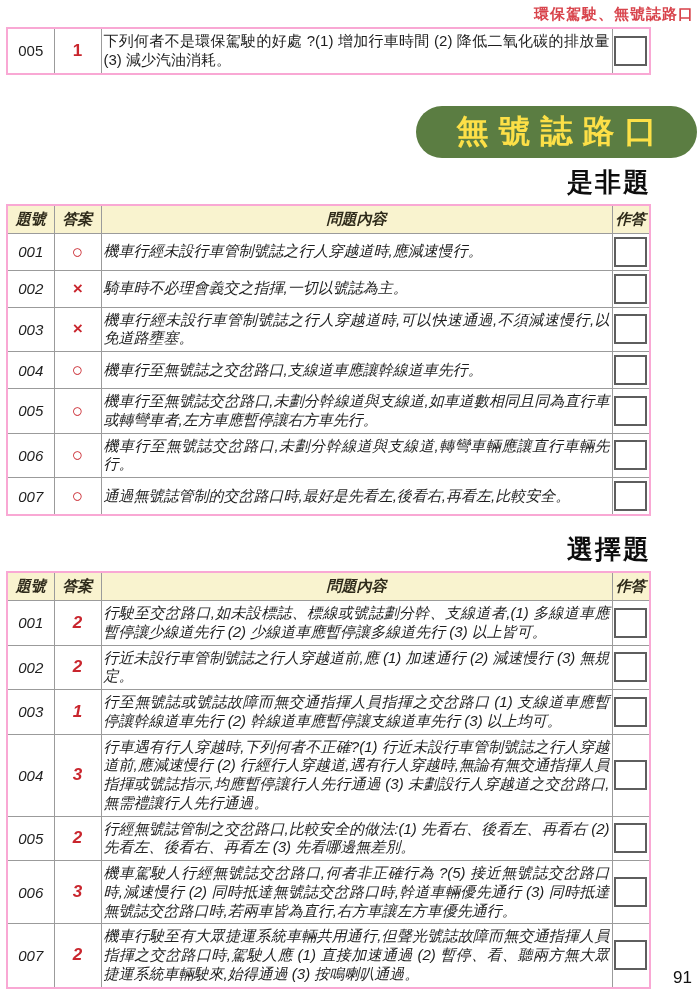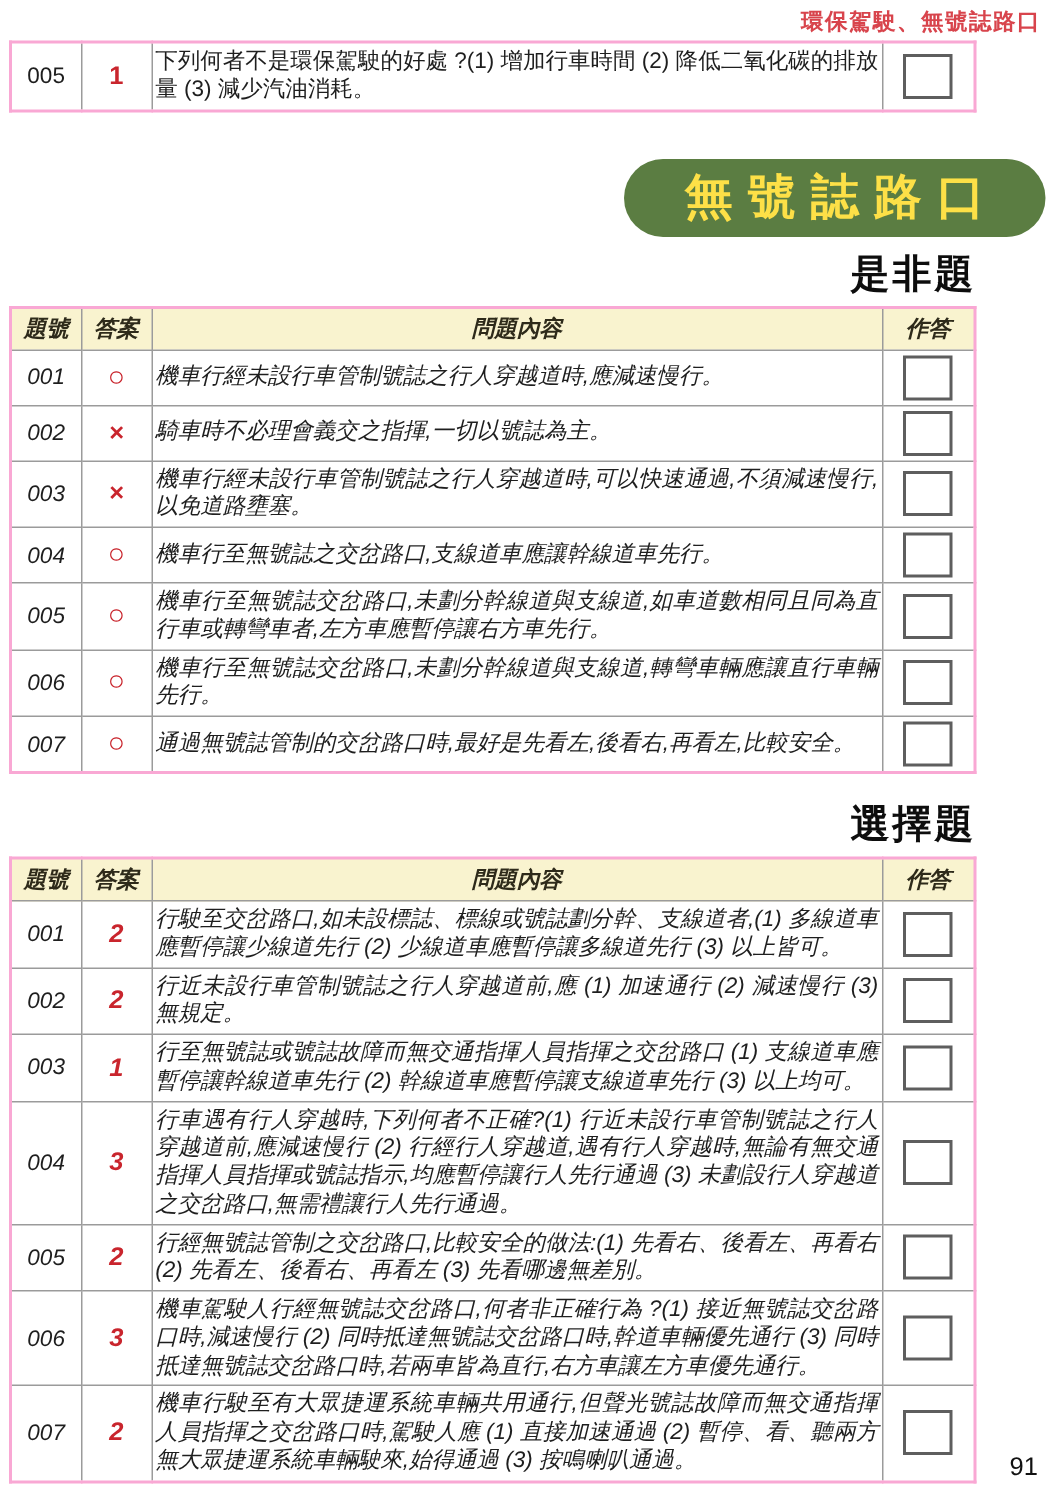--- a/index.html
+++ b/index.html
@@ -36,21 +36,21 @@
     font-size: 15px;
     font-weight: bold;
     color: #2e2a1a;
     padding: 4px 2px;
     text-align: center;
   }
   .c-no   { width: 47px; text-align: center; font-size: 15px; color: #1e1e1e; }
   .c-ans  { width: 47px; text-align: center; font-size: 17px; font-weight: bold; color: #c9252d; }
   .c-ans.circle { font-size: 19px; font-weight: normal; }
   .c-text { padding: 3px 2px; font-size: 15px; line-height: 1.25; color: #1e1e1e; text-align: justify; }
-  .c-resp { width: 62px; }
+  .c-resp { width: 38px; }
   .abox {
     display: block;
     width: 33px;
     height: 30px;
     margin: 3px auto;
     background: #fff;
     border: 2px solid #5e5e5e;
   }
   .banner {
     margin: 31px 0 0 416px;
@@ -222,21 +222,21 @@
     <td class="c-no">005</td>
     <td class="c-ans">2</td>
     <td class="c-text">行經無號誌管制之交岔路口,比較安全的做法:(1) 先看右、後看左、再看右 (2) 先看左、後看右、再看左 (3) 先看哪邊無差別。</td>
     <td class="c-resp">
           <span class="abox"></span>
         </td>
   </tr>
   <tr>
     <td class="c-no">006</td>
     <td class="c-ans">3</td>
-    <td class="c-text">機車駕駛人行經無號誌交岔路口,何者非正確行為 ?(1) 接近無號誌交岔路口時,減速慢行 (2) 同時抵達無號誌交岔路口時,幹道車輛優先通行 (3) 同時抵達無號誌交岔路口時,若兩車皆為直行,右方車讓左方車優先通行。</td>
+    <td class="c-text">機車駕駛人行經無號誌交岔路口,何者非正確行為 ?(5) 接近無號誌交岔路口時,減速慢行 (2) 同時抵達無號誌交岔路口時,幹道車輛優先通行 (3) 同時抵達無號誌交岔路口時,若兩車皆為直行,右方車讓左方車優先通行。</td>
     <td class="c-resp">
           <span class="abox"></span>
         </td>
   </tr>
   <tr>
     <td class="c-no">007</td>
     <td class="c-ans">2</td>
     <td class="c-text">機車行駛至有大眾捷運系統車輛共用通行,但聲光號誌故障而無交通指揮人員指揮之交岔路口時,駕駛人應 (1) 直接加速通過 (2) 暫停、看、聽兩方無大眾捷運系統車輛駛來,始得通過 (3) 按鳴喇叭通過。</td>
     <td class="c-resp">
           <span class="abox"></span>

